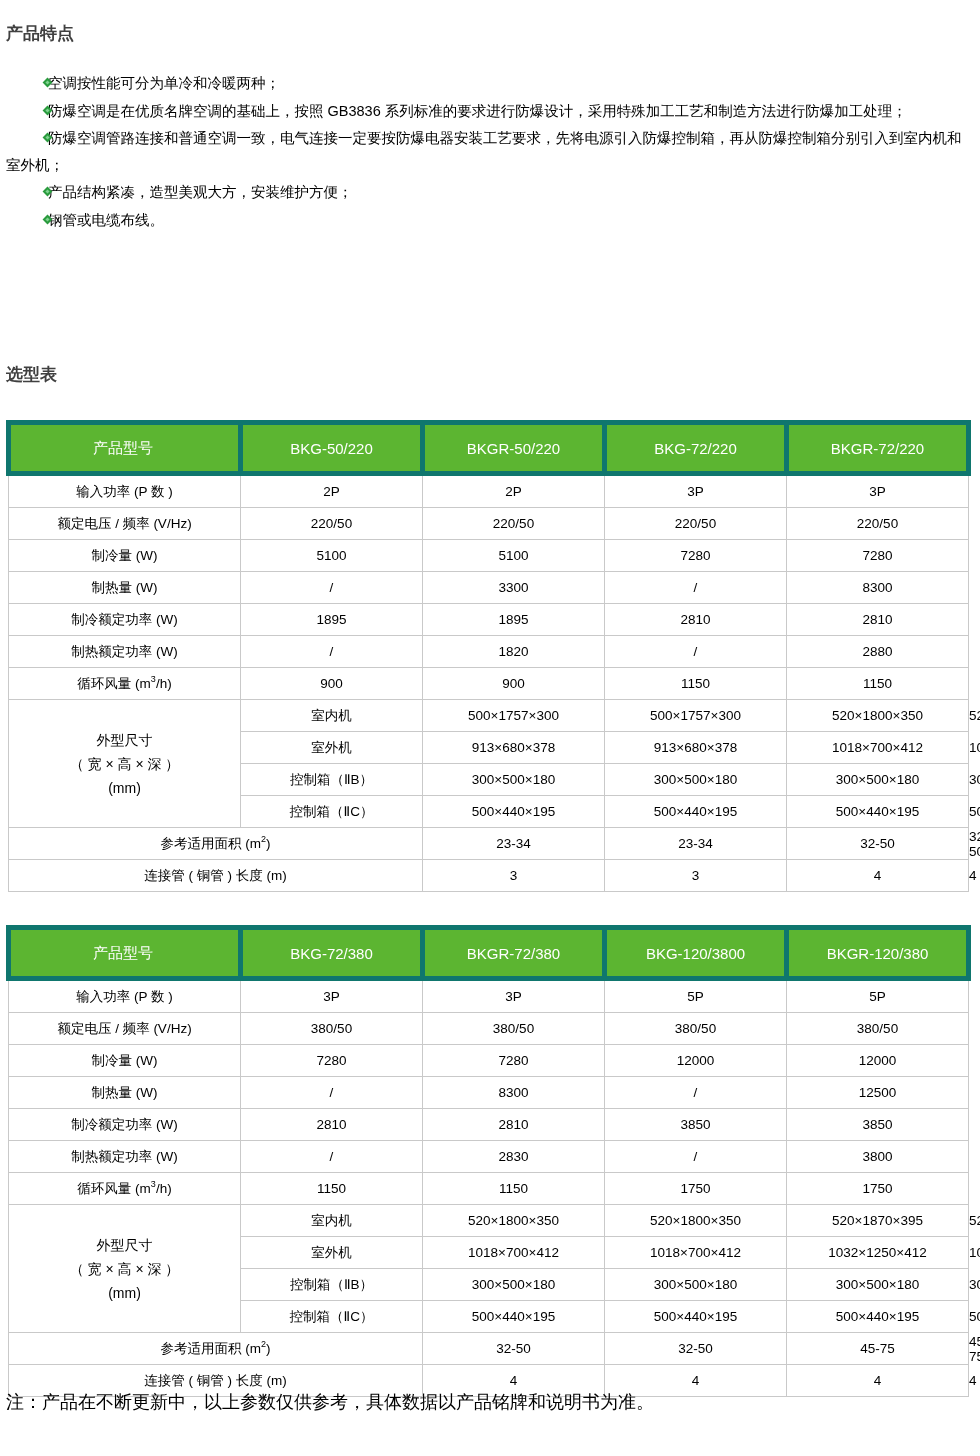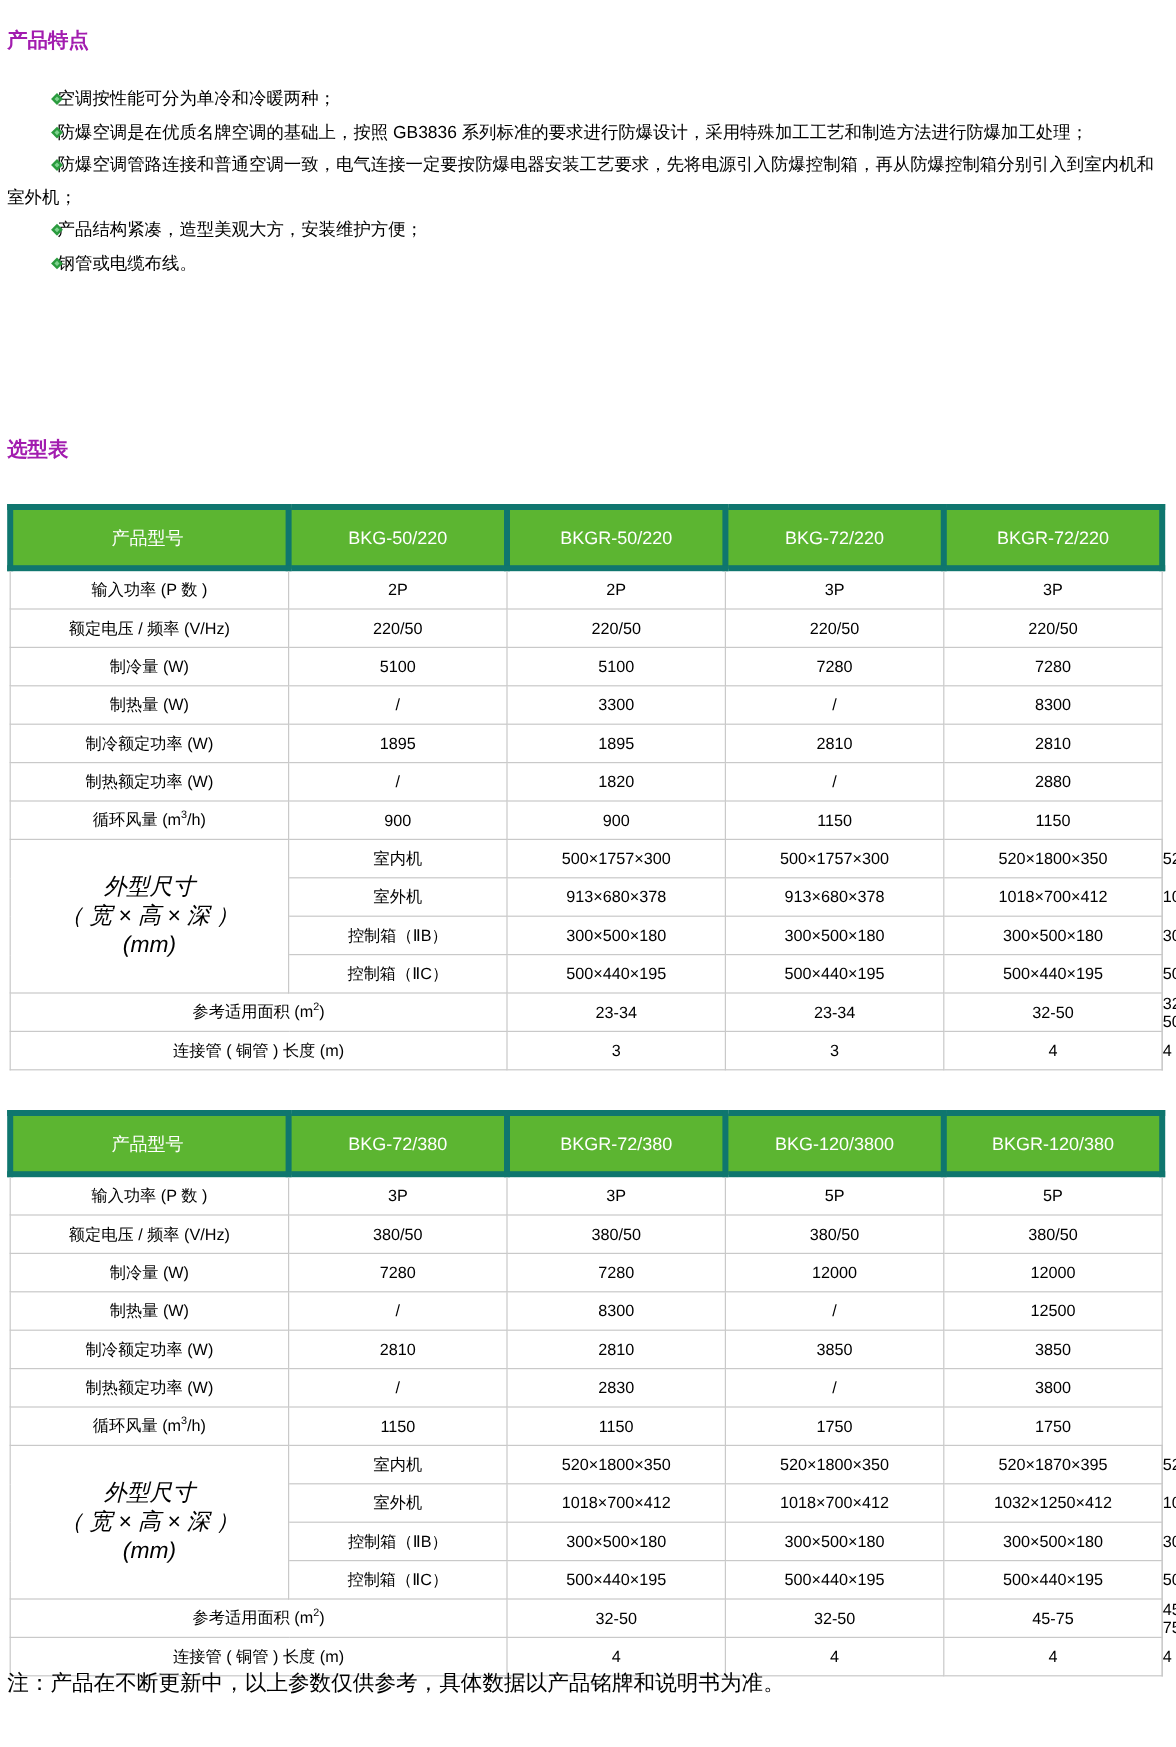--- a/index.html
+++ b/index.html
@@ -17,21 +17,21 @@
   .page {
     position: relative;
     width: 980px;
     height: 1456px;
     box-sizing: border-box;
     padding: 0 8px;
   }
   .section-title {
     font-size: 17px;
     font-weight: bold;
-    color: #a21caf;
+    color: #404040;
     margin: 0;
     padding: 0;
   }
   #features-title {
     position: absolute;
     left: 6px;
     top: 22px;
   }
   #table-title {
     position: absolute;
@@ -109,22 +109,21 @@
     text-align: left;
     padding-left: 6px;
   }
   td.sublabel {
     text-align: center;
   }
   .dim-label-cell {
     text-align: left;
     padding-left: 6px;
     line-height: 24px;
-    font-size: 19px;
-    font-style: italic;
+    font-size: 14px;
   }
   .dim-label-cell div { white-space: nowrap; }
   sub, sup { font-size: 9px; }
   .note {
     position: absolute;
     left: 6px;
     top: 1390px;
     font-size: 18px;
   }
   col.c0 { width: 232px; }

